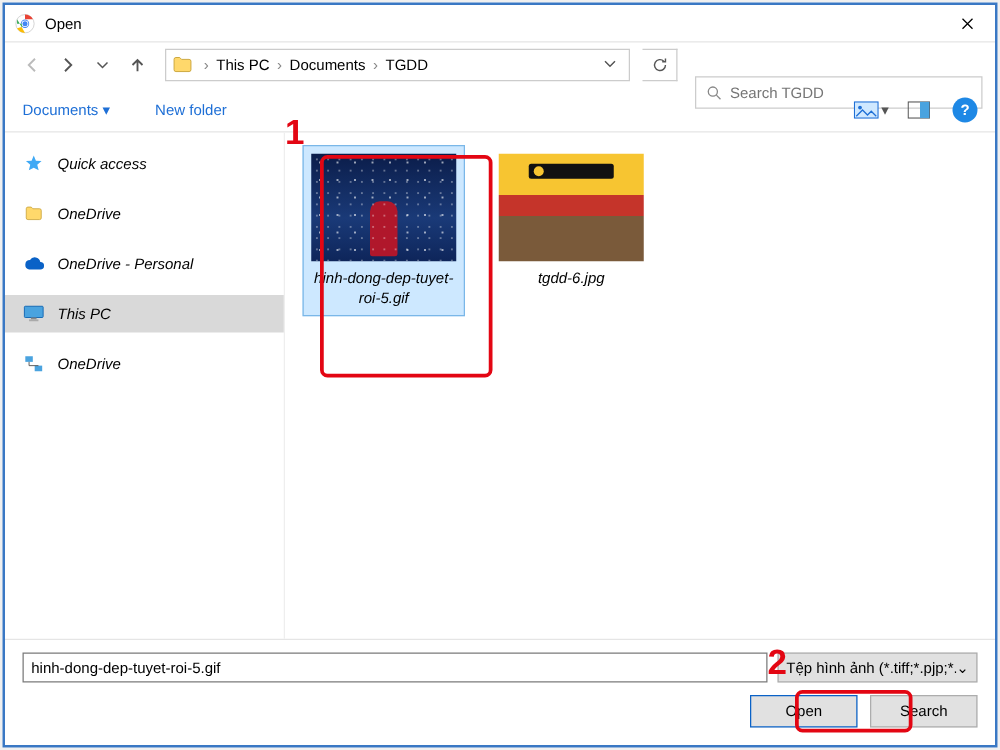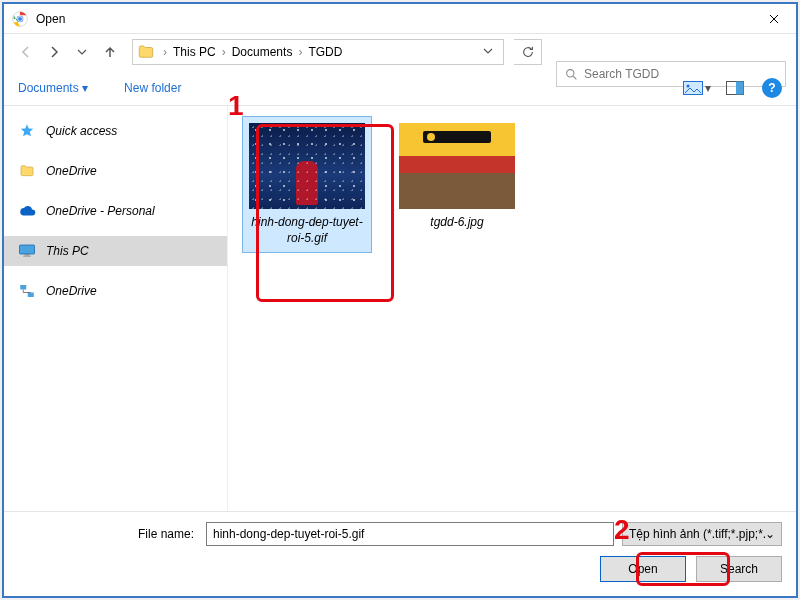--- a/index.html
+++ b/index.html
@@ -227,21 +227,20 @@
         <div class="thumb store">
             <div class="sign"></div>
           </div>
         <div class="fname">tgdd-6.jpg</div>
       </div>
     </div>
   </div>
 
   <div class="bottom">
     <div class="fnrow">
-      <span class="lbl">File name:</span>
       <input value="hinh-dong-dep-tuyet-roi-5.gif" style="">
       <div class="typecombo">
         <span style="overflow:hidden;text-overflow:clip;">Tệp hình ảnh (*.tiff;*.pjp;*.jfif;*.g</span>
         <span class="cd">⌄</span>
       </div>
     </div>
     <div class="btnrow">
       <div class="btn primary">Open</div>
       <div class="btn">Search</div>
     </div>

